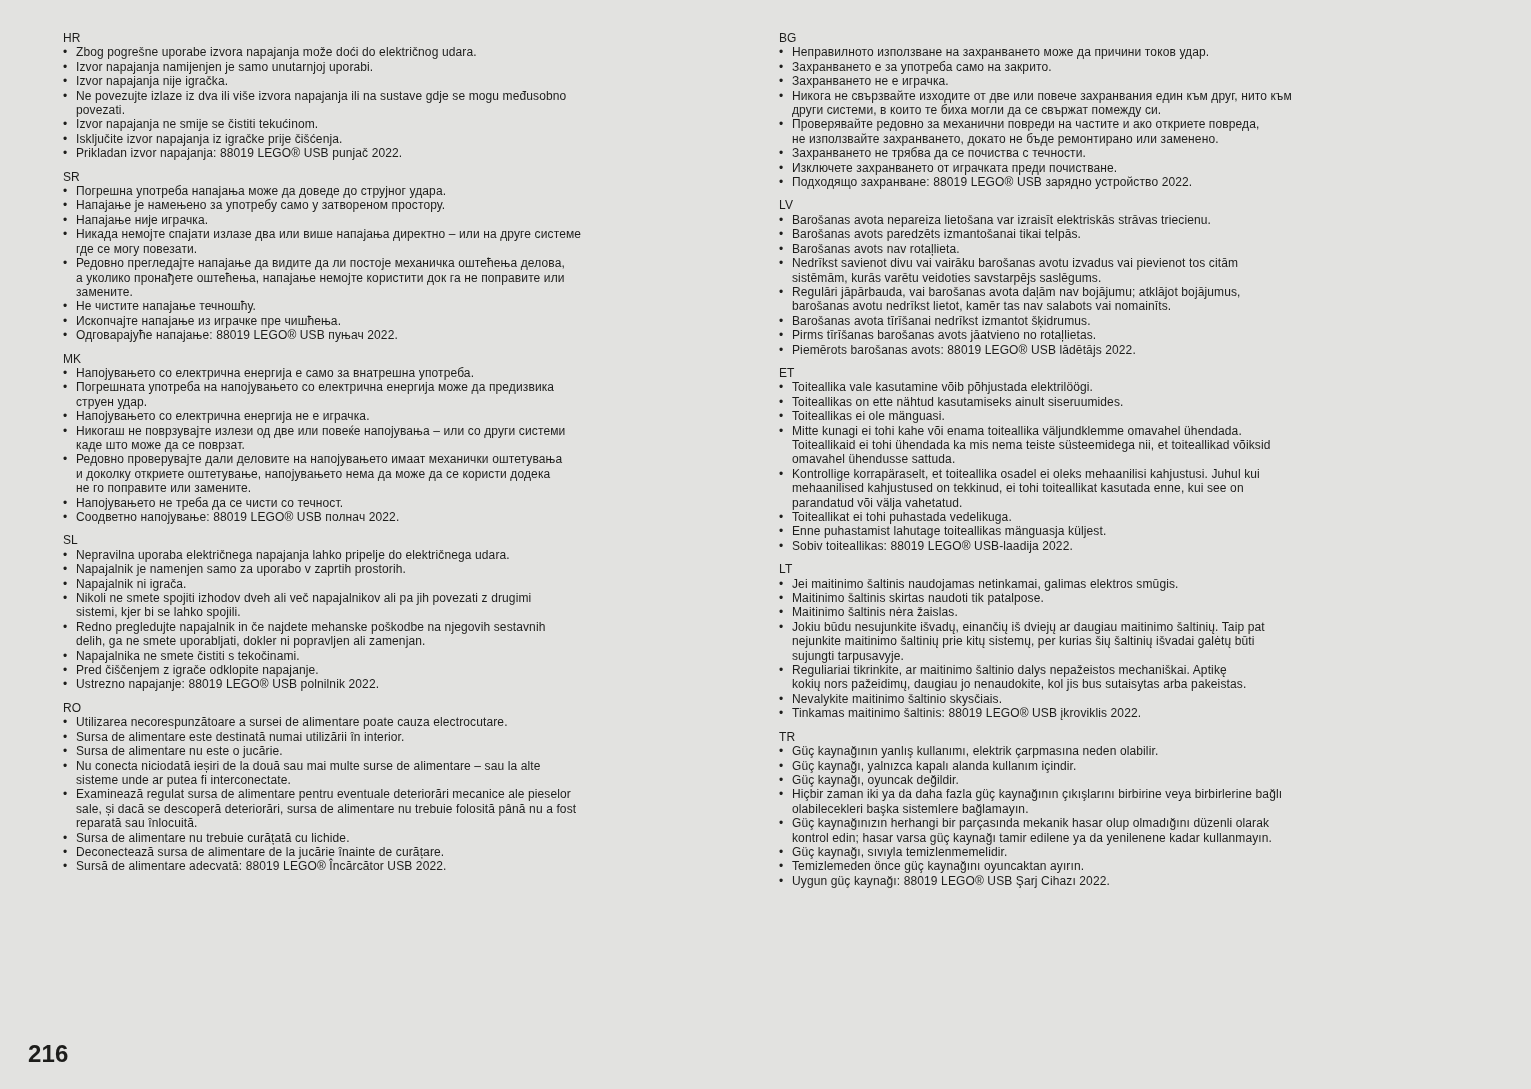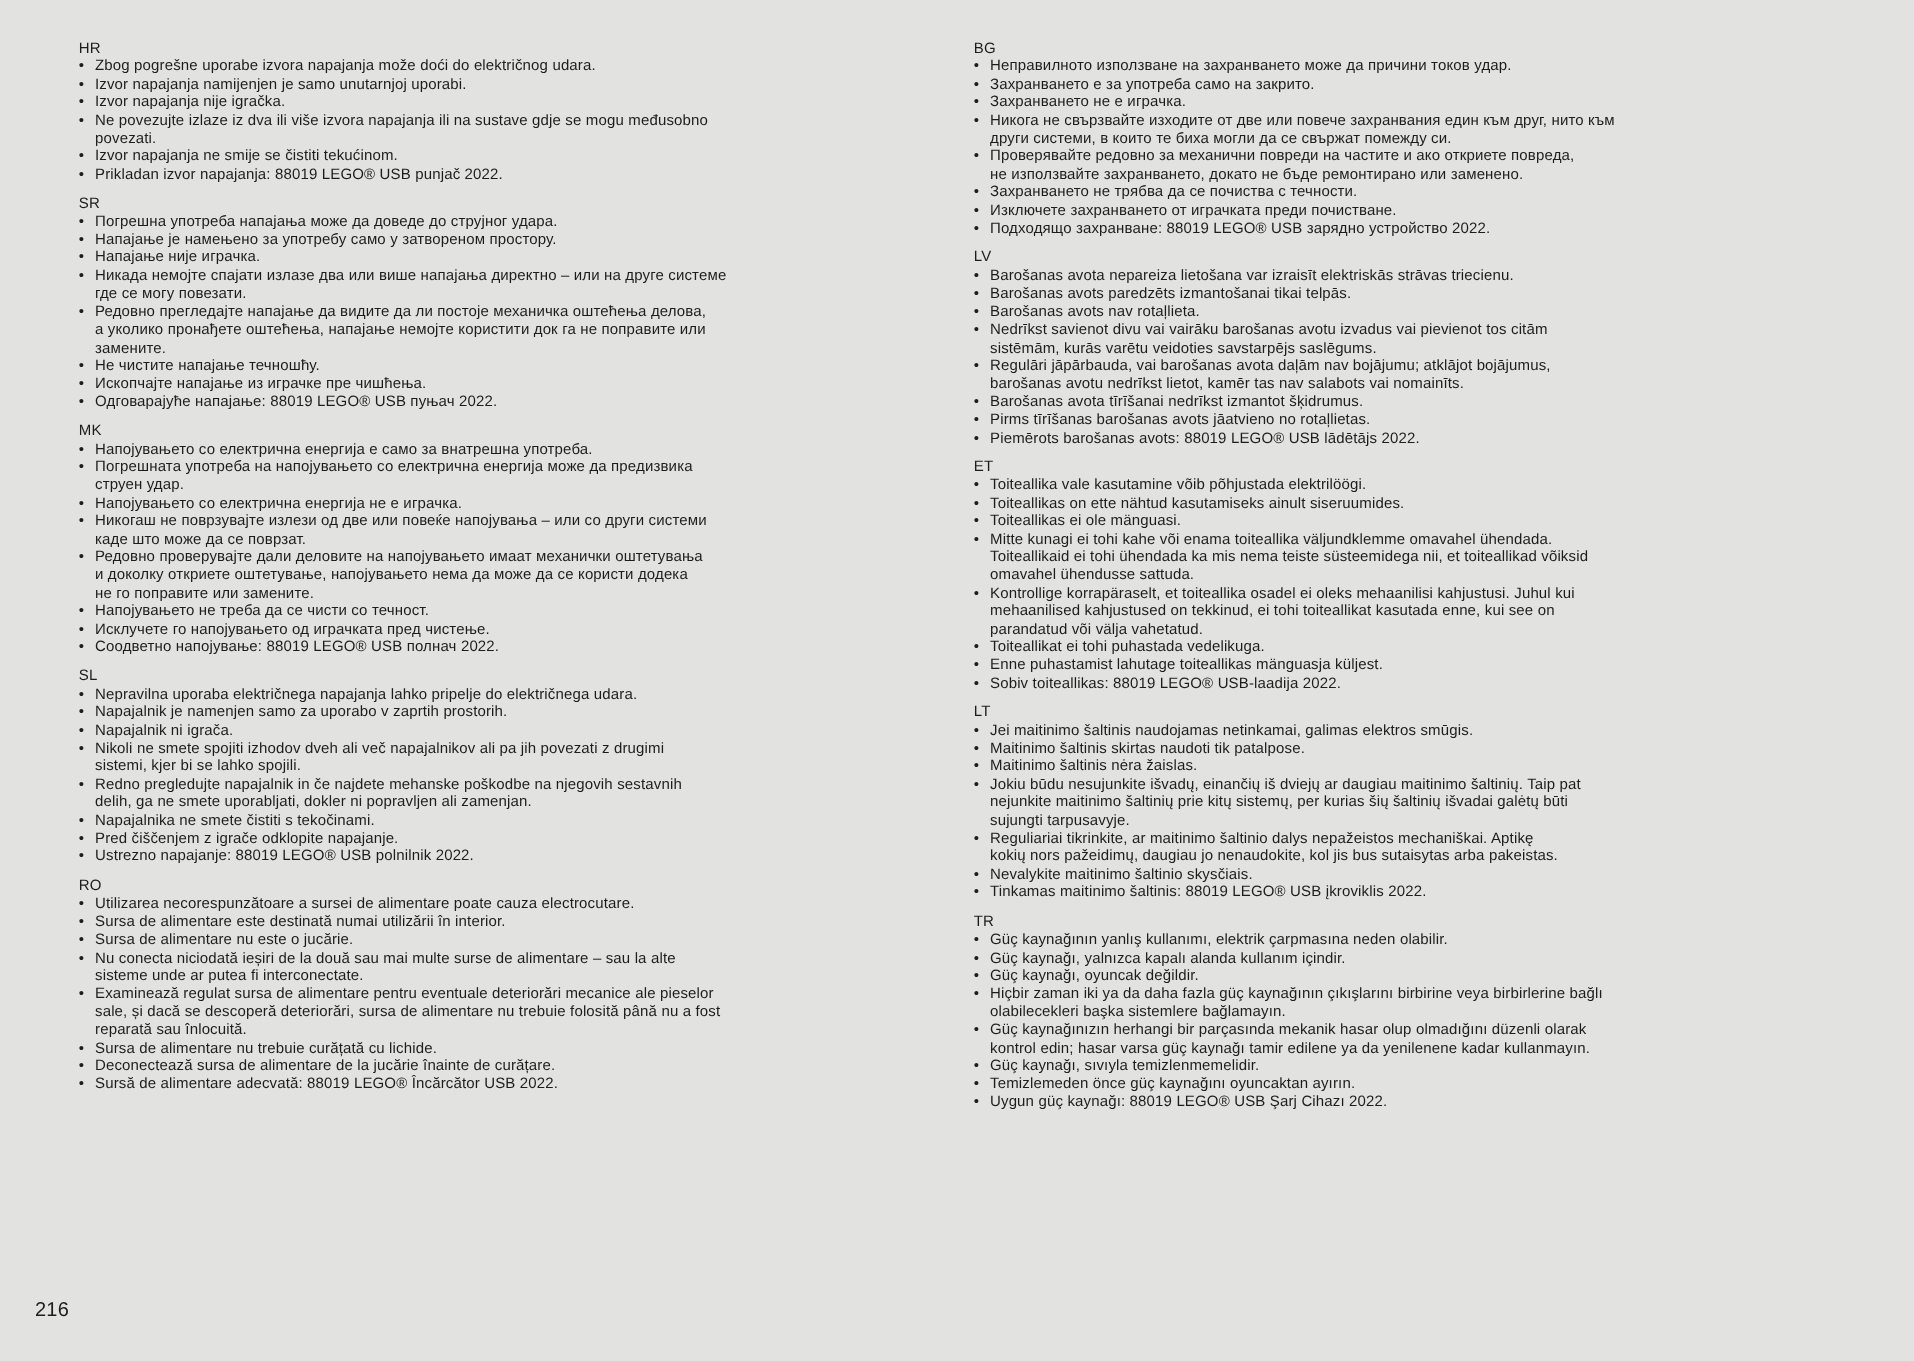--- a/index.html
+++ b/index.html
@@ -47,22 +47,22 @@
   }
   .dot {
     display: inline-block;
     width: 13px;
     text-indent: 0;
   }
   .page-number {
     position: absolute;
     left: 28px;
     top: 1040px;
-    font-size: 16px;
-    font-weight: 400;
+    font-size: 24px;
+    font-weight: 700;
     letter-spacing: 0.2px;
   }
 </style>
 </head>
 <body>
 
 <div class="page">
   <div class="col col-left" id="col-left">
   <section class="lang-section">
     <h2 class="lang-code">HR</h2>
@@ -72,20 +72,21 @@
   <li class="bullet-item"><span class="dot">•</span><span class="btext">Izvor napajanja namijenjen je samo unutarnjoj uporabi.</span></li>
 
   <li class="bullet-item"><span class="dot">•</span><span class="btext">Izvor napajanja nije igračka.</span></li>
 
   <li class="bullet-item"><span class="dot">•</span><span class="btext">Ne povezujte izlaze iz dva ili više izvora napajanja ili na sustave gdje se mogu međusobno
 povezati.</span></li>
 
 
   <li class="bullet-item"><span class="dot">•</span><span class="btext">Izvor napajanja ne smije se čistiti tekućinom.</span></li>
 
+  <li class="bullet-item"><span class="dot">•</span><span class="btext">Isključite izvor napajanja iz igračke prije čišćenja.</span></li>
 
   <li class="bullet-item"><span class="dot">•</span><span class="btext">Prikladan izvor napajanja: 88019 LEGO® USB punjač 2022.</span></li>
 </ul>
   </section>
 
   <section class="lang-section">
     <h2 class="lang-code">SR</h2>
     <ul class="bullets">
   <li class="bullet-item"><span class="dot">•</span><span class="btext">Погрешна употреба напајања може да доведе до струјног удара.</span></li>
 
@@ -120,21 +121,20 @@
 
   <li class="bullet-item"><span class="dot">•</span><span class="btext">Никогаш не поврзувајте излези од две или повеќе напојувања – или со други системи
 каде што може да се поврзат.</span></li>
 
   <li class="bullet-item"><span class="dot">•</span><span class="btext">Редовно проверувајте дали деловите на напојувањето имаат механички оштетувања
 и доколку откриете оштетување, напојувањето нема да може да се користи додека
 не го поправите или замените.</span></li>
 
   <li class="bullet-item"><span class="dot">•</span><span class="btext">Напојувањето не треба да се чисти со течност.</span></li>
 
-  <li class="bullet-item"><span class="dot">•</span><span class="btext">Исклучете го напојувањето од играчката пред чистење.</span></li>
 
   <li class="bullet-item"><span class="dot">•</span><span class="btext">Соодветно напојување: 88019 LEGO® USB полнач 2022.</span></li>
 </ul>
   </section>
 
   <section class="lang-section">
     <h2 class="lang-code">SL</h2>
     <ul class="bullets">
   <li class="bullet-item"><span class="dot">•</span><span class="btext">Nepravilna uporaba električnega napajanja lahko pripelje do električnega udara.</span></li>
 

